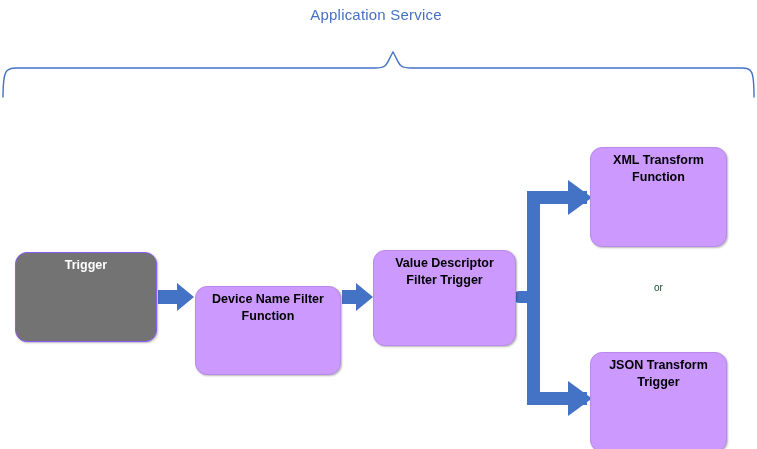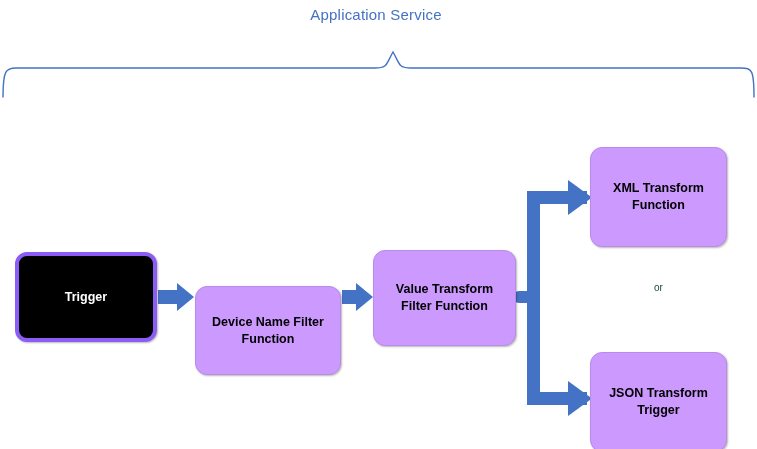--- a/index.html
+++ b/index.html
@@ -37,33 +37,32 @@
     width: 757px;
     height: 60px;
   }
 
   
   .node {
     position: absolute;
     box-sizing: border-box;
     border-radius: 12px;
     display: flex;
-    align-items: center;
     justify-content: center;
     text-align: center;
     font-weight: bold;
     font-size: 12.5px;
     line-height: 1.35;
     padding: 4px 8px;
     box-shadow: 1px 1px 2px rgba(0,0,0,0.28);
   }
   .node.dark {
-    background: #000000;
+    background: #737373;
     color: #ffffff;
-    border: 4px solid #8b5cf6;
+    border: 1px solid #8b5cf6;
   }
   .node.light {
     background: #CC99FF;
     color: #000000;
     border: 1px solid #b98aea;
   }
 
   #node-trigger        { left: 15px;  top: 252px; width: 142px; height: 90px; }
   #node-device-filter  { left: 195px; top: 254px; width: 146px; height: 89px; margin-top: 32px; }
   #node-value-filter   { left: 373px; top: 250px; width: 143px; height: 96px; }
@@ -139,21 +138,21 @@
 
   <div id="node-trigger" class="node dark">
     <span>Trigger</span>
   </div>
 
   <div id="node-device-filter" class="node light">
     <span>Device Name Filter Function</span>
   </div>
 
   <div id="node-value-filter" class="node light">
-    <span>Value Transform Filter Function</span>
+    <span>Value Descriptor Filter Trigger</span>
   </div>
 
   <div id="node-xml-transform" class="node light">
     <span>XML Transform Function</span>
   </div>
 
   <div id="node-json-transform" class="node light">
     <span>JSON Transform Trigger</span>
   </div>
 

